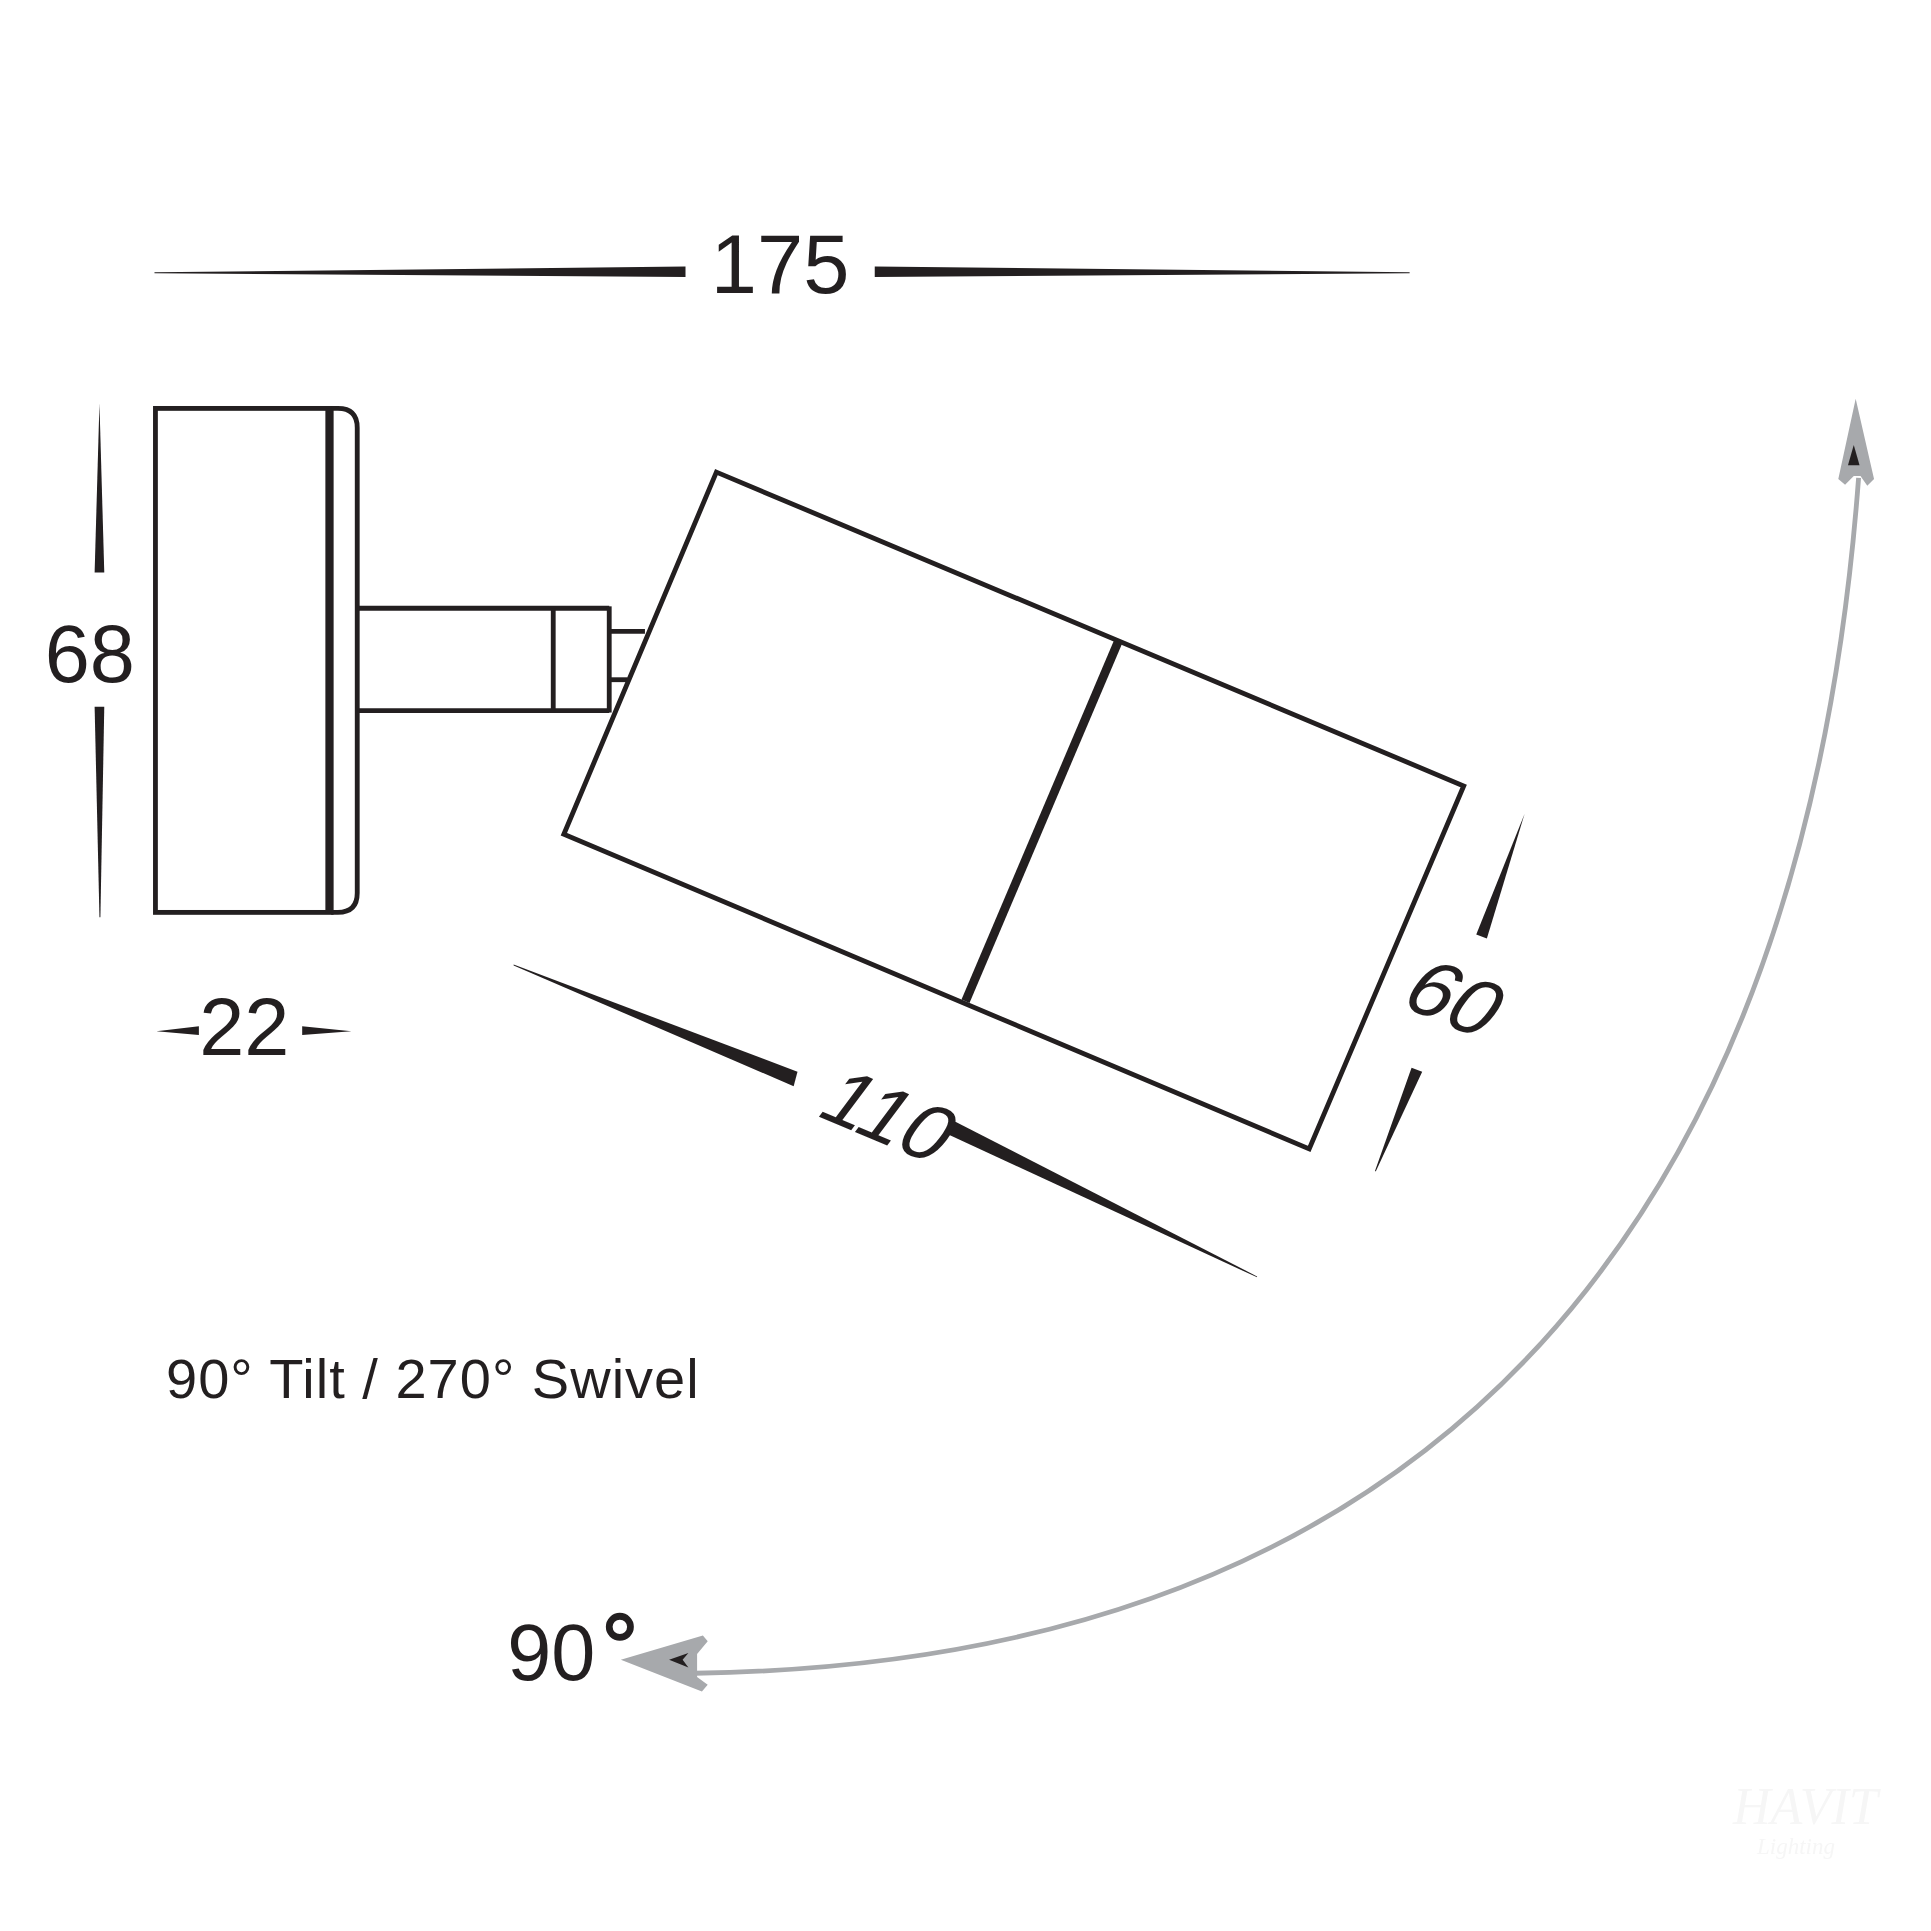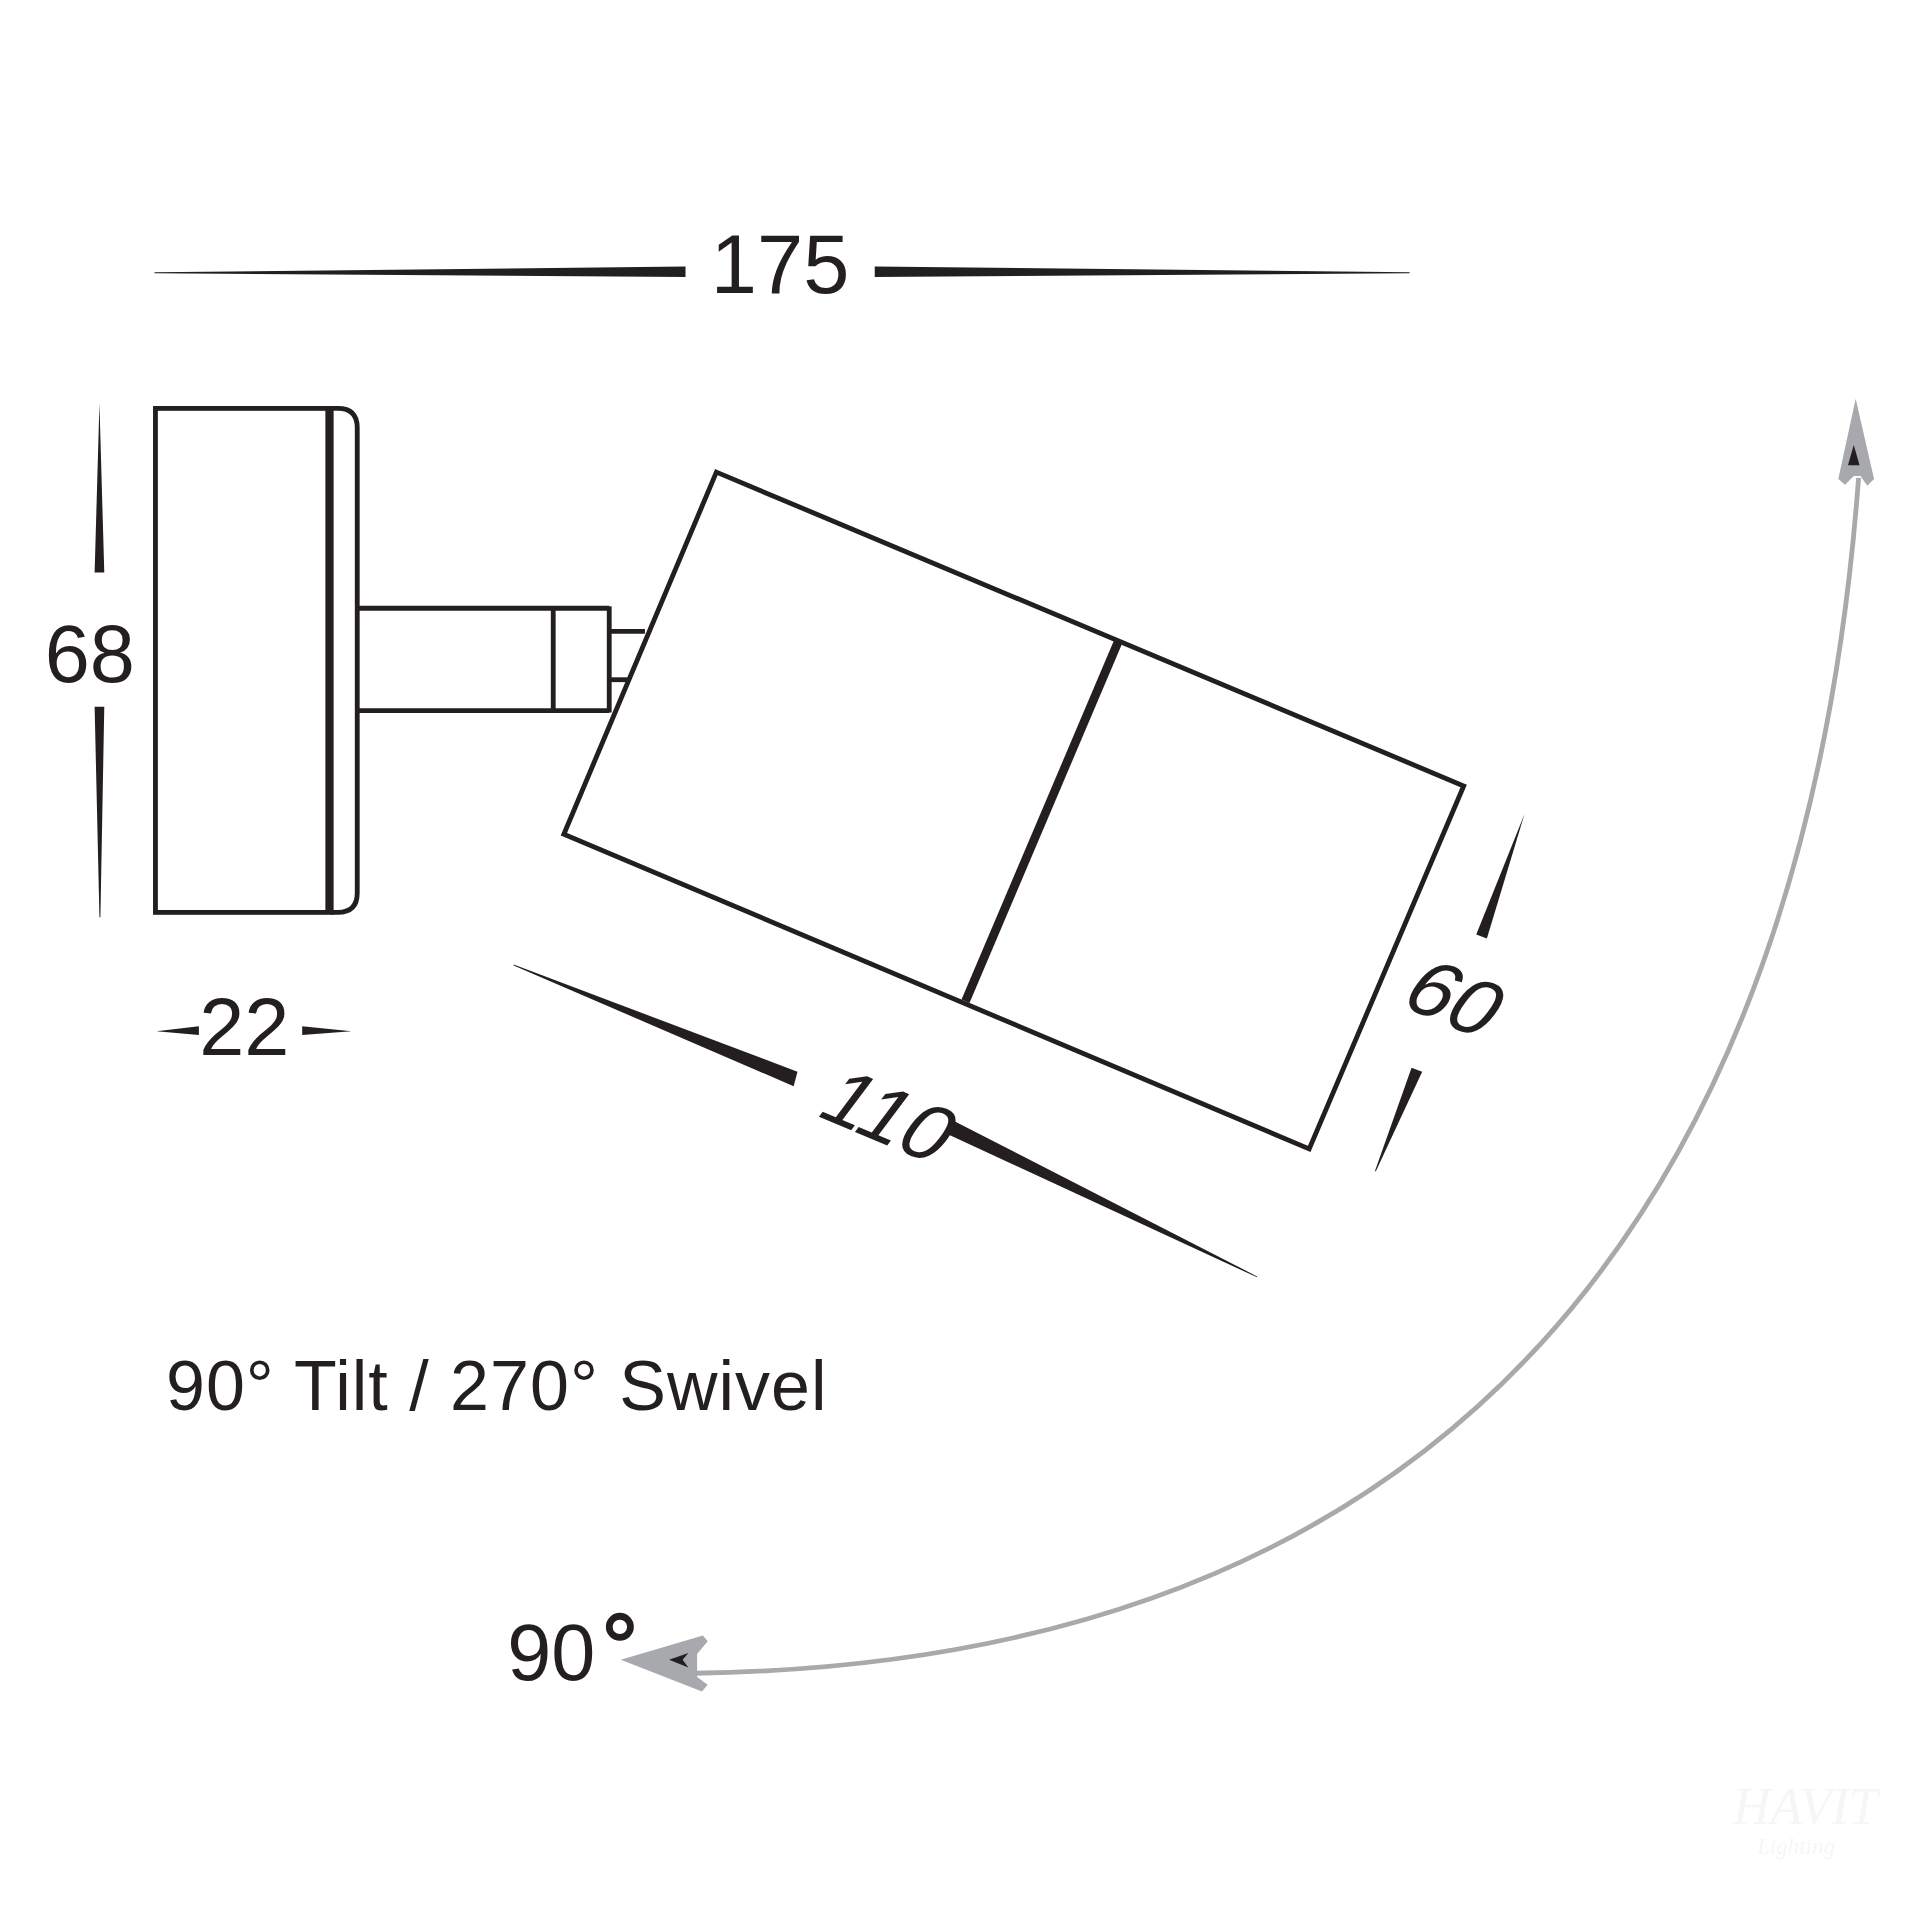--- a/index.html
+++ b/index.html
@@ -1,19 +1,19 @@
 <!DOCTYPE html>
 <html><head>
   <meta charset="utf-8">
   <style>
     html, body { margin: 0; padding: 0; background: #ffffff; }
     body { width: 1931px; height: 1931px; position: relative; overflow: hidden; font-family: "Liberation Sans", sans-serif; }
     #drawing { position: absolute; left: 0; top: 0; width: 1931px; height: 1931px; }
     .dim-text { font-family: "Liberation Sans", sans-serif; fill: #231f20; }
-    .caption { position: absolute; left: 166px; top: 1346px; font-size: 70px; color: #231f20; letter-spacing: 1px; white-space: nowrap; }
+    .caption { position: absolute; left: 166px; top: 1346px; font-size: 56px; color: #231f20; letter-spacing: 1px; white-space: nowrap; }
     .watermark { position: absolute; left: 1733px; top: 1777px; font-size: 52px; font-style: italic; color: #f6f6f6; font-family: "Liberation Serif", serif; }
     .watermark-sub { position: absolute; left: 1757px; top: 1834px; font-size: 23px; font-style: italic; color: #f6f6f6; font-family: "Liberation Serif", serif; }
   </style>
 </head>
 <body>
 
 <svg id="drawing" viewBox="0 0 2000 2000" xmlns="http://www.w3.org/2000/svg">
 
   <g>
     <polygon points="160,282 710,276 710,287 160,283" fill="#231f20"></polygon>

